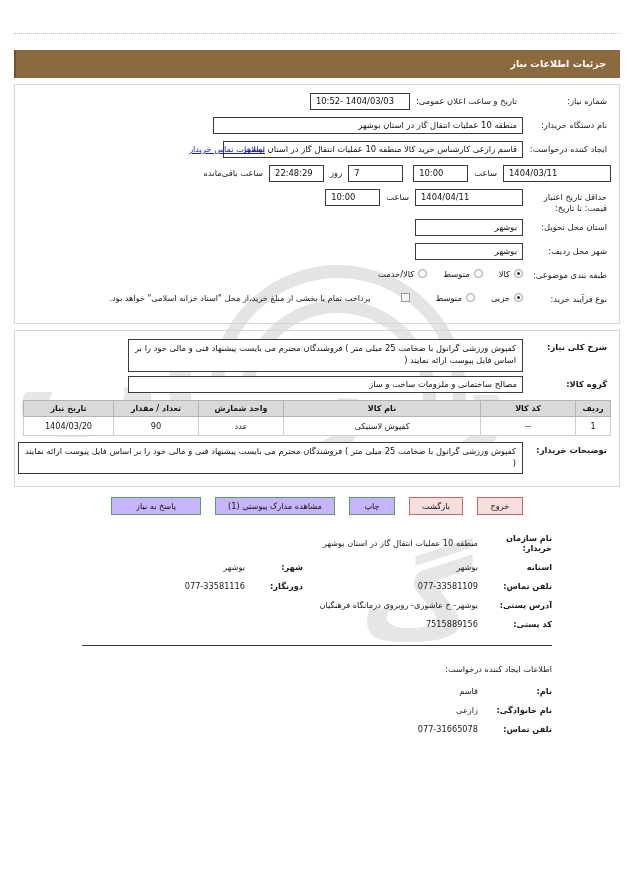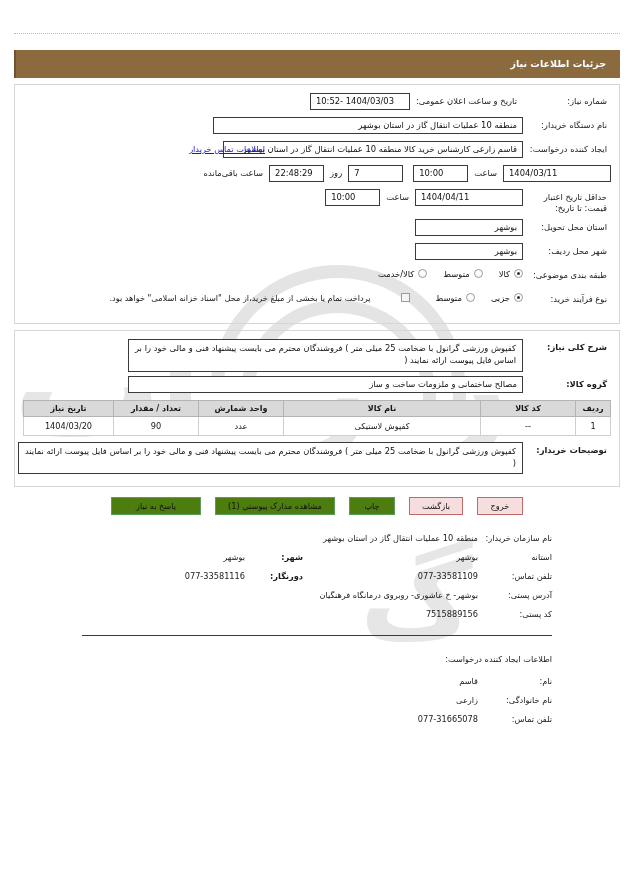--- a/index.html
+++ b/index.html
@@ -220,21 +220,21 @@
   
   .btnbar {
     display: flex;
     justify-content: center;
     gap: 14px;
     margin: 10px 0 0 0;
     padding-bottom: 2px;
   }
   .btn {
     border: 1px solid #5c9d5c;
-    background: #4d7c0f;
+    background: #c4b5fd;
     color: #111;
     font-size: 8.2px;
     padding: 3px 12px;
     min-width: 46px;
     text-align: center;
     cursor: pointer;
     font-family: inherit;
     white-space: nowrap;
   }
   .btn.red {
@@ -248,21 +248,21 @@
   .contact {
     margin: 10px 82px 0 82px;
     padding-top: 6px;
     font-size: 8.2px;
   }
   .crow { display: flex; align-items: center; margin-bottom: 9px; }
   .ck {
     width: 74px;
     flex: 0 0 74px;
     text-align: right;
-    font-weight: normal;
+    font-weight: bold;
     color: #1a1a1a;
     padding-left: 6px;
     box-sizing: border-box;
   }
   .cv {
     flex: 0 0 175px;
     text-align: right;
     color: #1a1a1a;
   }
   .cv.wide { flex: 0 0 280px; }

